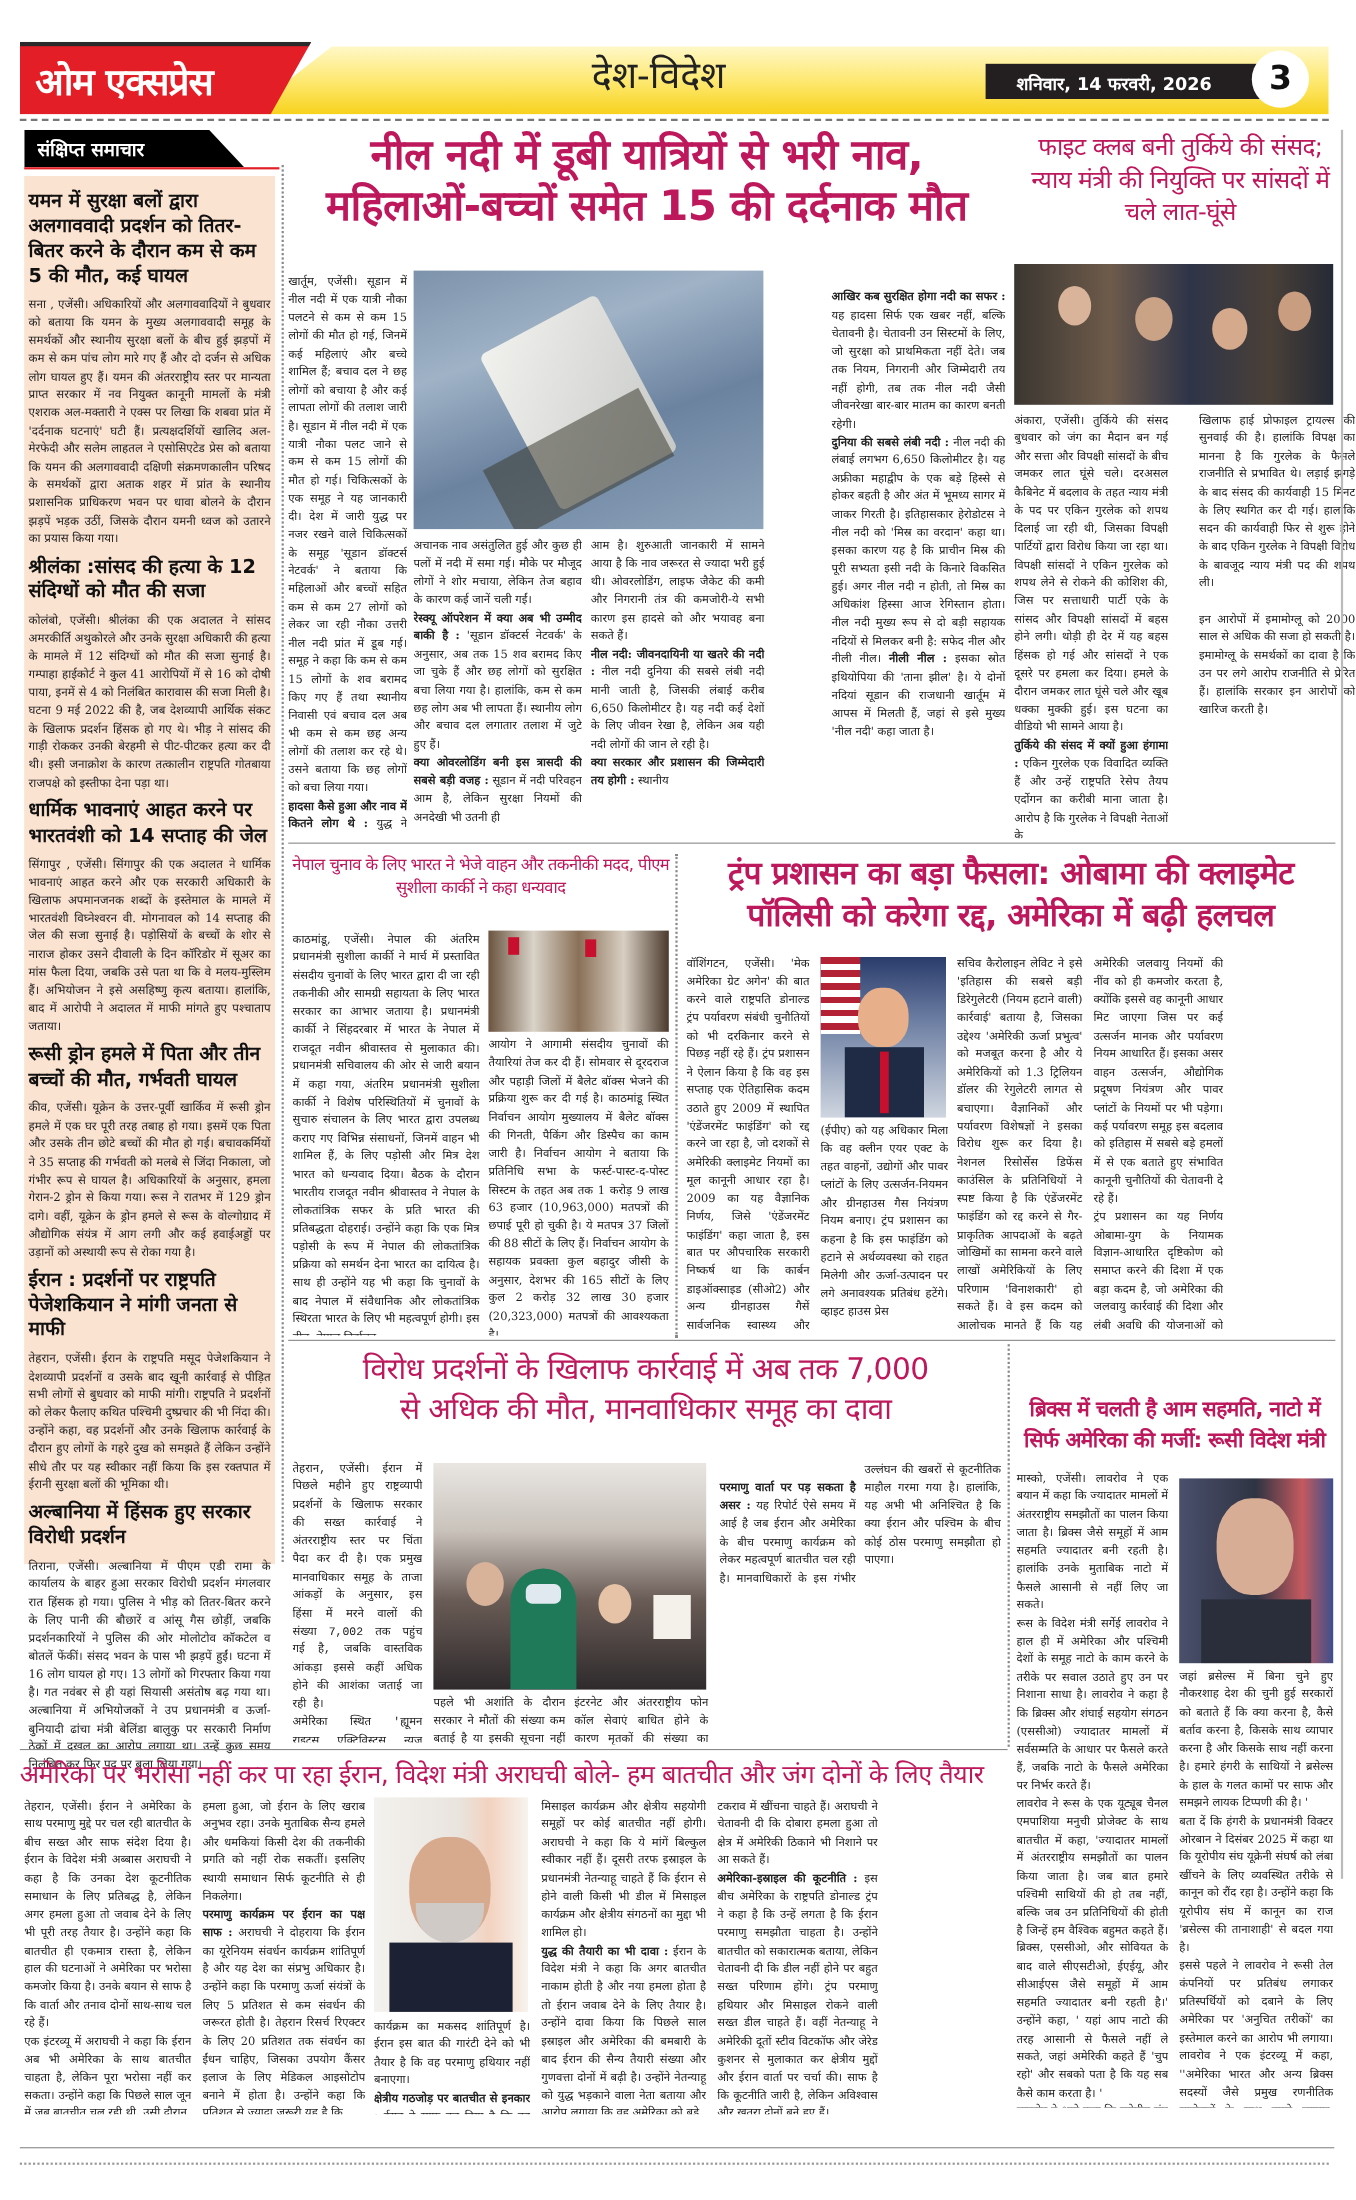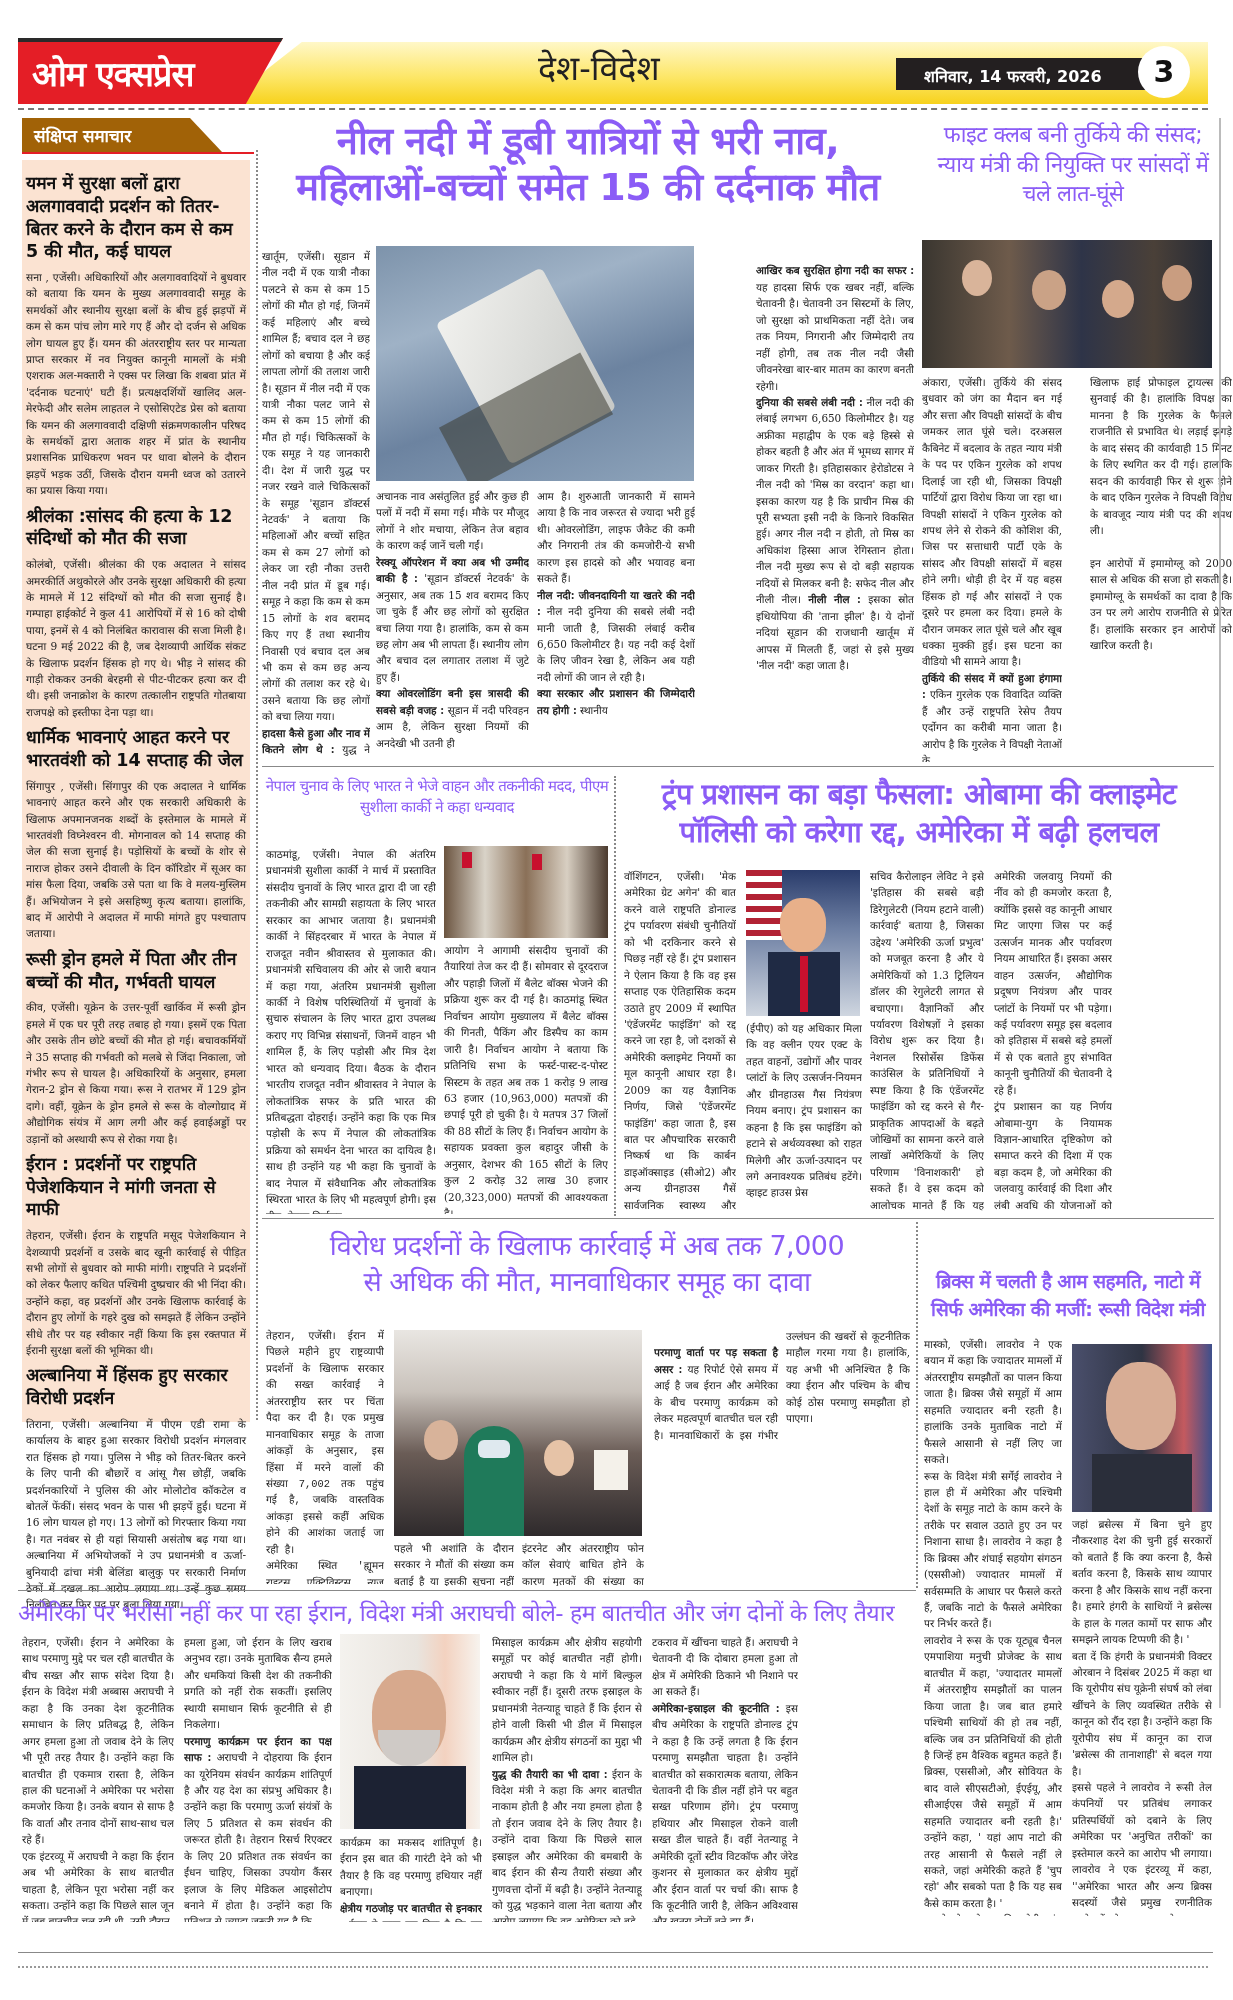--- a/index.html
+++ b/index.html
@@ -7,28 +7,28 @@
   .abs { position: absolute; }
   
   .masthead { left: 18px; top: 38px; width: 1190px; height: 66px; }
   .brand { left: 0; top: 0; width: 265px; height: 66px; background: #e41e26; border-top: 4px solid #2a2a2a; clip-path: polygon(0 0, 100% 0, 86% 100%, 0 100%); color: #fff; font-family: "DejaVu Sans", sans-serif; font-weight: bold; font-size: 34px; padding: 8px 0 0 14px; letter-spacing: -1px; }
   .bar-yellow { left: 205px; top: 4px; width: 985px; height: 62px; background: linear-gradient(180deg, #fff8c8 0%, #fde76a 55%, #f7d21c 100%); clip-path: polygon(8% 0, 100% 0, 100% 100%, 0 100%); }
   .section-title { left: 520px; top: 6px; font-family: "DejaVu Serif", serif; font-size: 34px; color: #222; }
   .date-box { left: 878px; top: 20px; width: 250px; height: 32px; background: #231f20; color: #fff; font-family: "DejaVu Sans", sans-serif; font-weight: bold; font-size: 16px; padding: 7px 0 0 28px; }
   .page-num { left: 1120px; top: 8px; width: 52px; height: 52px; border-radius: 50%; background: #fff; font-family: "DejaVu Sans", sans-serif; font-weight: bold; font-size: 30px; text-align: center; line-height: 52px; color: #111; }
   .dash-line { left: 18px; width: 1190px; height: 0; border-top: 2px dashed #777; }
   
-  .brief-tab { left: 22px; top: 118px; width: 200px; height: 34px; background: #a16207; color: #fff; font-family: "DejaVu Sans", sans-serif; font-weight: bold; font-size: 17px; padding: 6px 0 0 12px; clip-path: polygon(0 0, 84% 0, 100% 100%, 0 100%); }
+  .brief-tab { left: 22px; top: 118px; width: 200px; height: 34px; background: #000000; color: #fff; font-family: "DejaVu Sans", sans-serif; font-weight: bold; font-size: 17px; padding: 6px 0 0 12px; clip-path: polygon(0 0, 84% 0, 100% 100%, 0 100%); }
   .brief-rule { left: 22px; top: 152px; width: 232px; height: 2px; background: #e41e26; }
   .sidebar { left: 22px; top: 160px; width: 228px; height: 1262px; background: #fbe3d2; padding: 6px 4px; }
   .sb-head { font-family: "DejaVu Sans", sans-serif; font-weight: bold; font-size: 17.5px; line-height: 1.3; color: #111; margin: 6px 0 6px; }
   .sb-body { font-family: "DejaVu Serif", serif; font-size: 10.6px; line-height: 1.55; text-align: justify; color: #222; }
   .vdots { width: 0; border-left: 2px dotted #888; }
   
-  .headline { font-family: "DejaVu Sans", sans-serif; font-weight: bold; color: #8b5cf6; text-align: center; letter-spacing: -0.5px; }
+  .headline { font-family: "DejaVu Sans", sans-serif; font-weight: bold; color: #be185d; text-align: center; letter-spacing: -0.5px; }
   .body-text { font-family: "DejaVu Serif", serif; font-size: 10.4px; line-height: 1.58; text-align: justify; color: #222; }
   .photo { overflow: hidden; }
   .subhead { font-weight: bold; }
   .hrule { height: 1px; background: #888; }
 </style>
 </head>
 <body>
 
 <div class="abs masthead">
   <div class="abs bar-yellow"></div>

